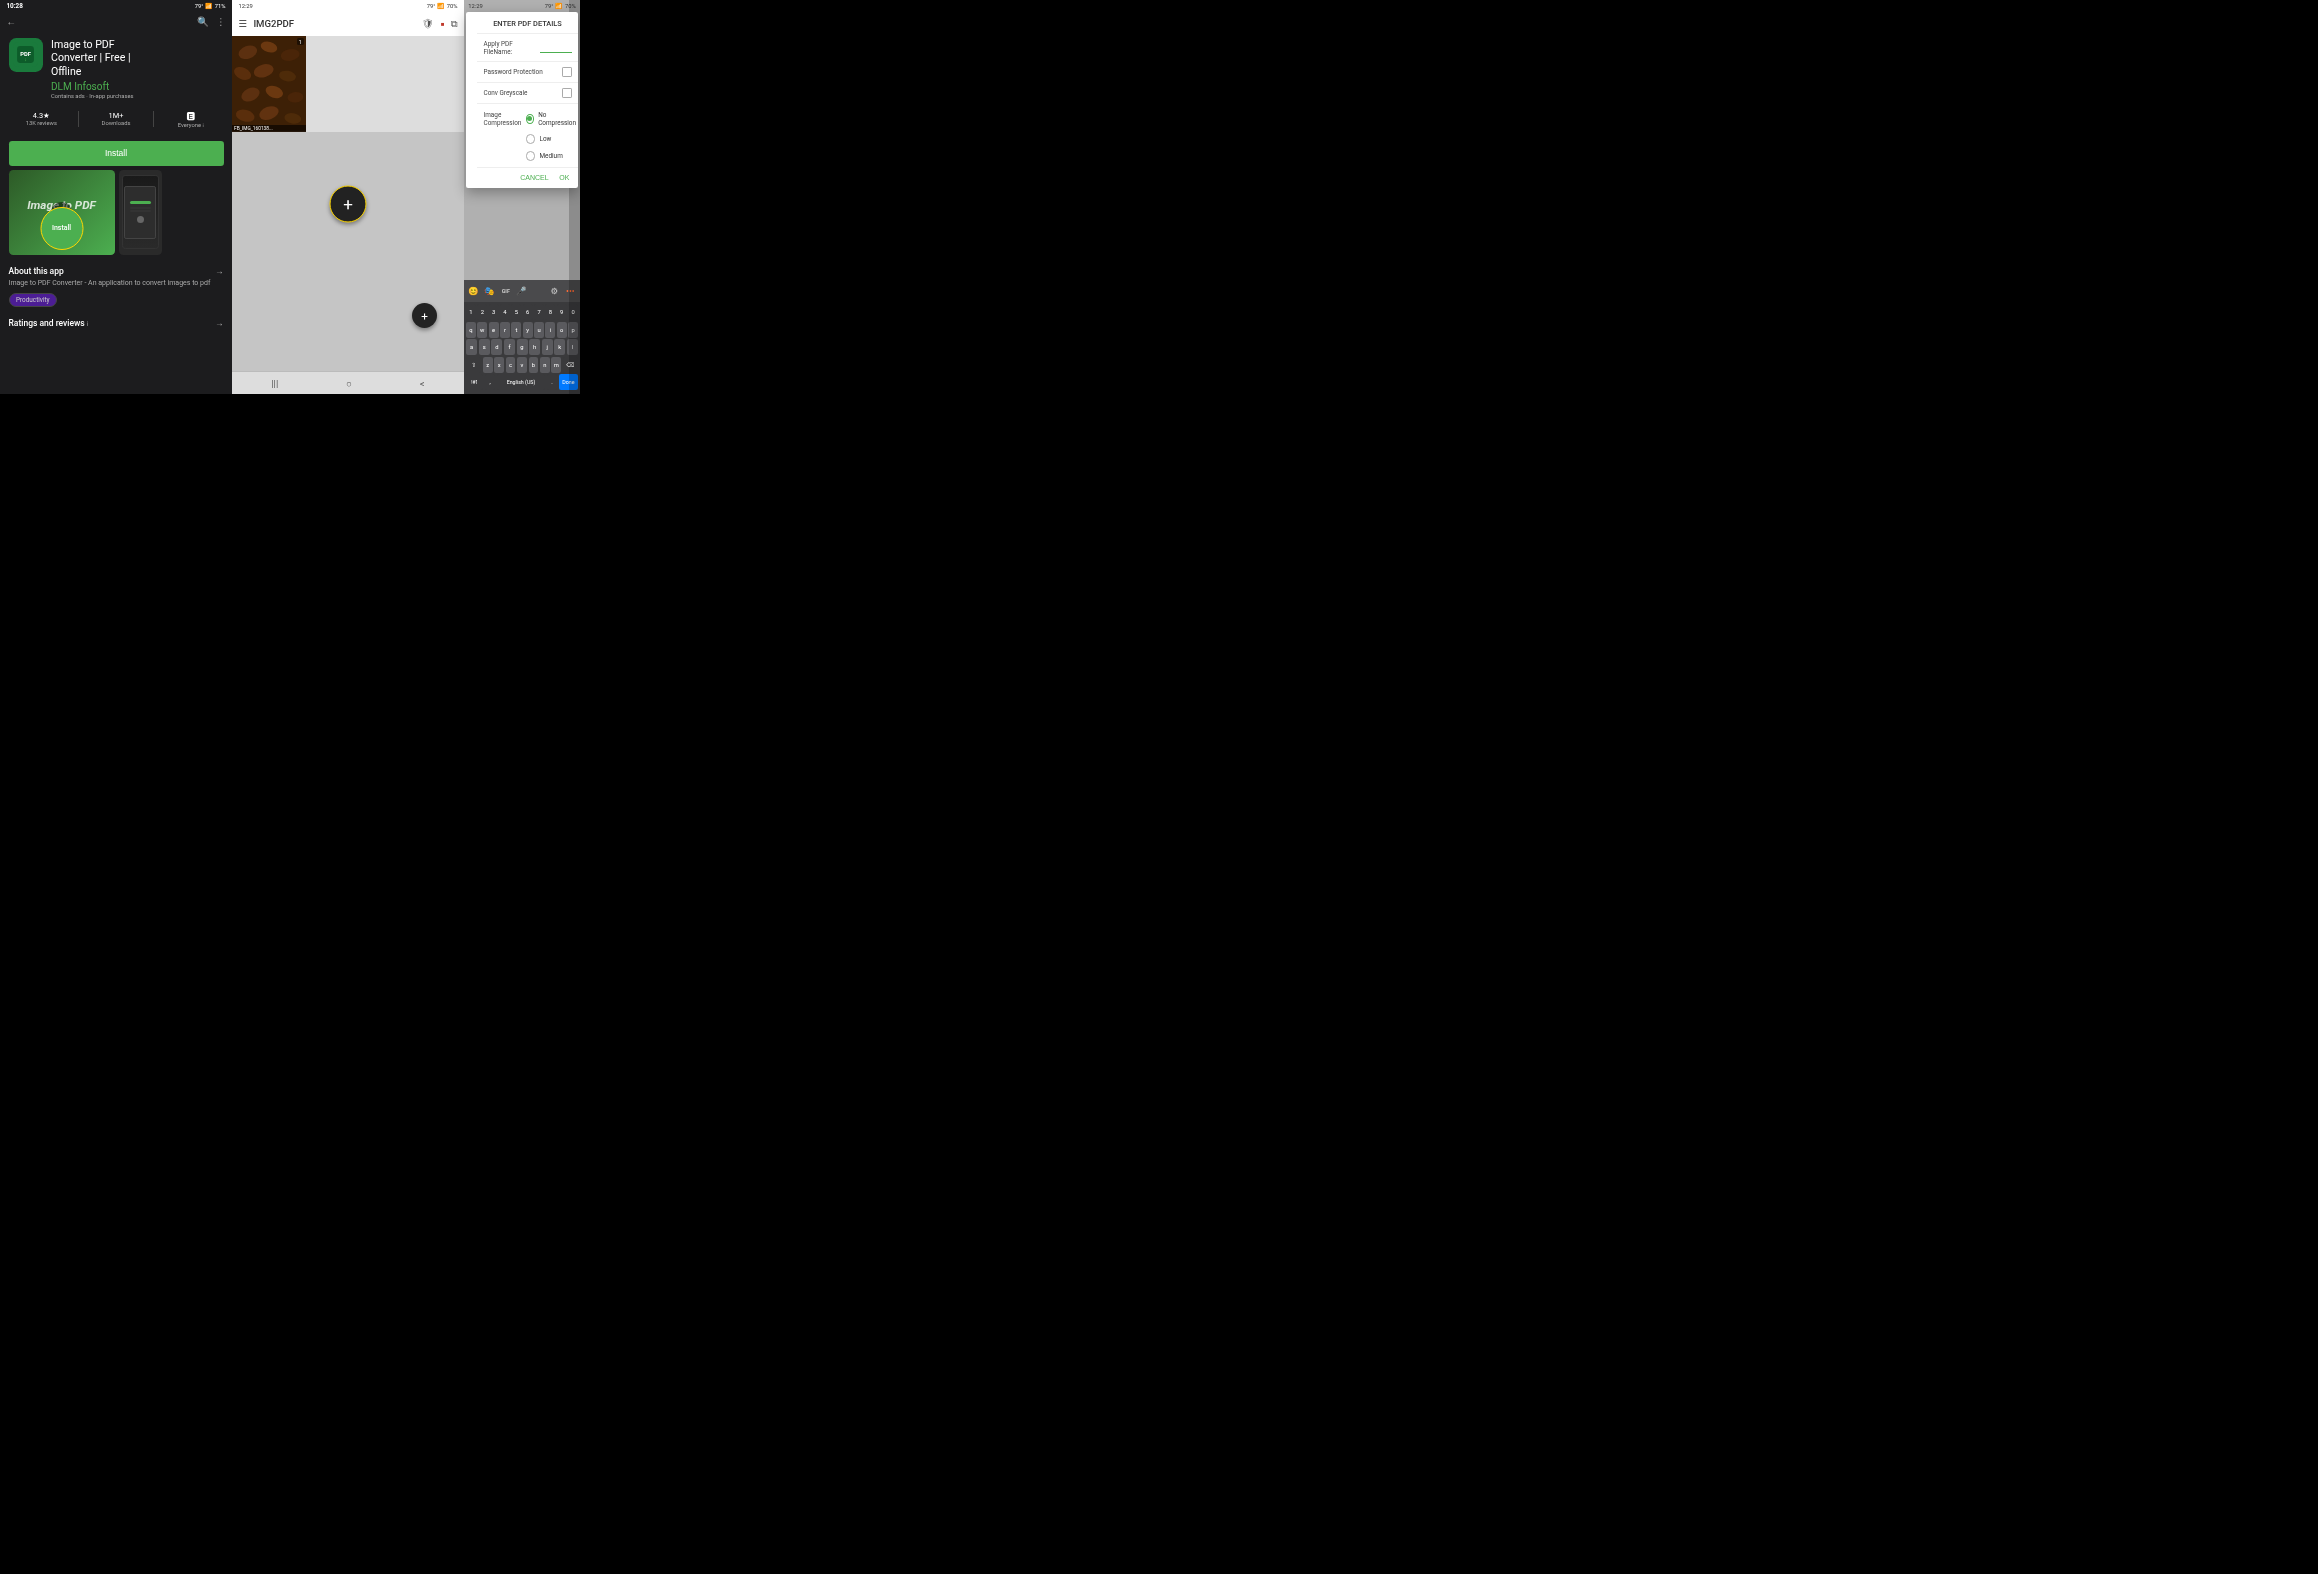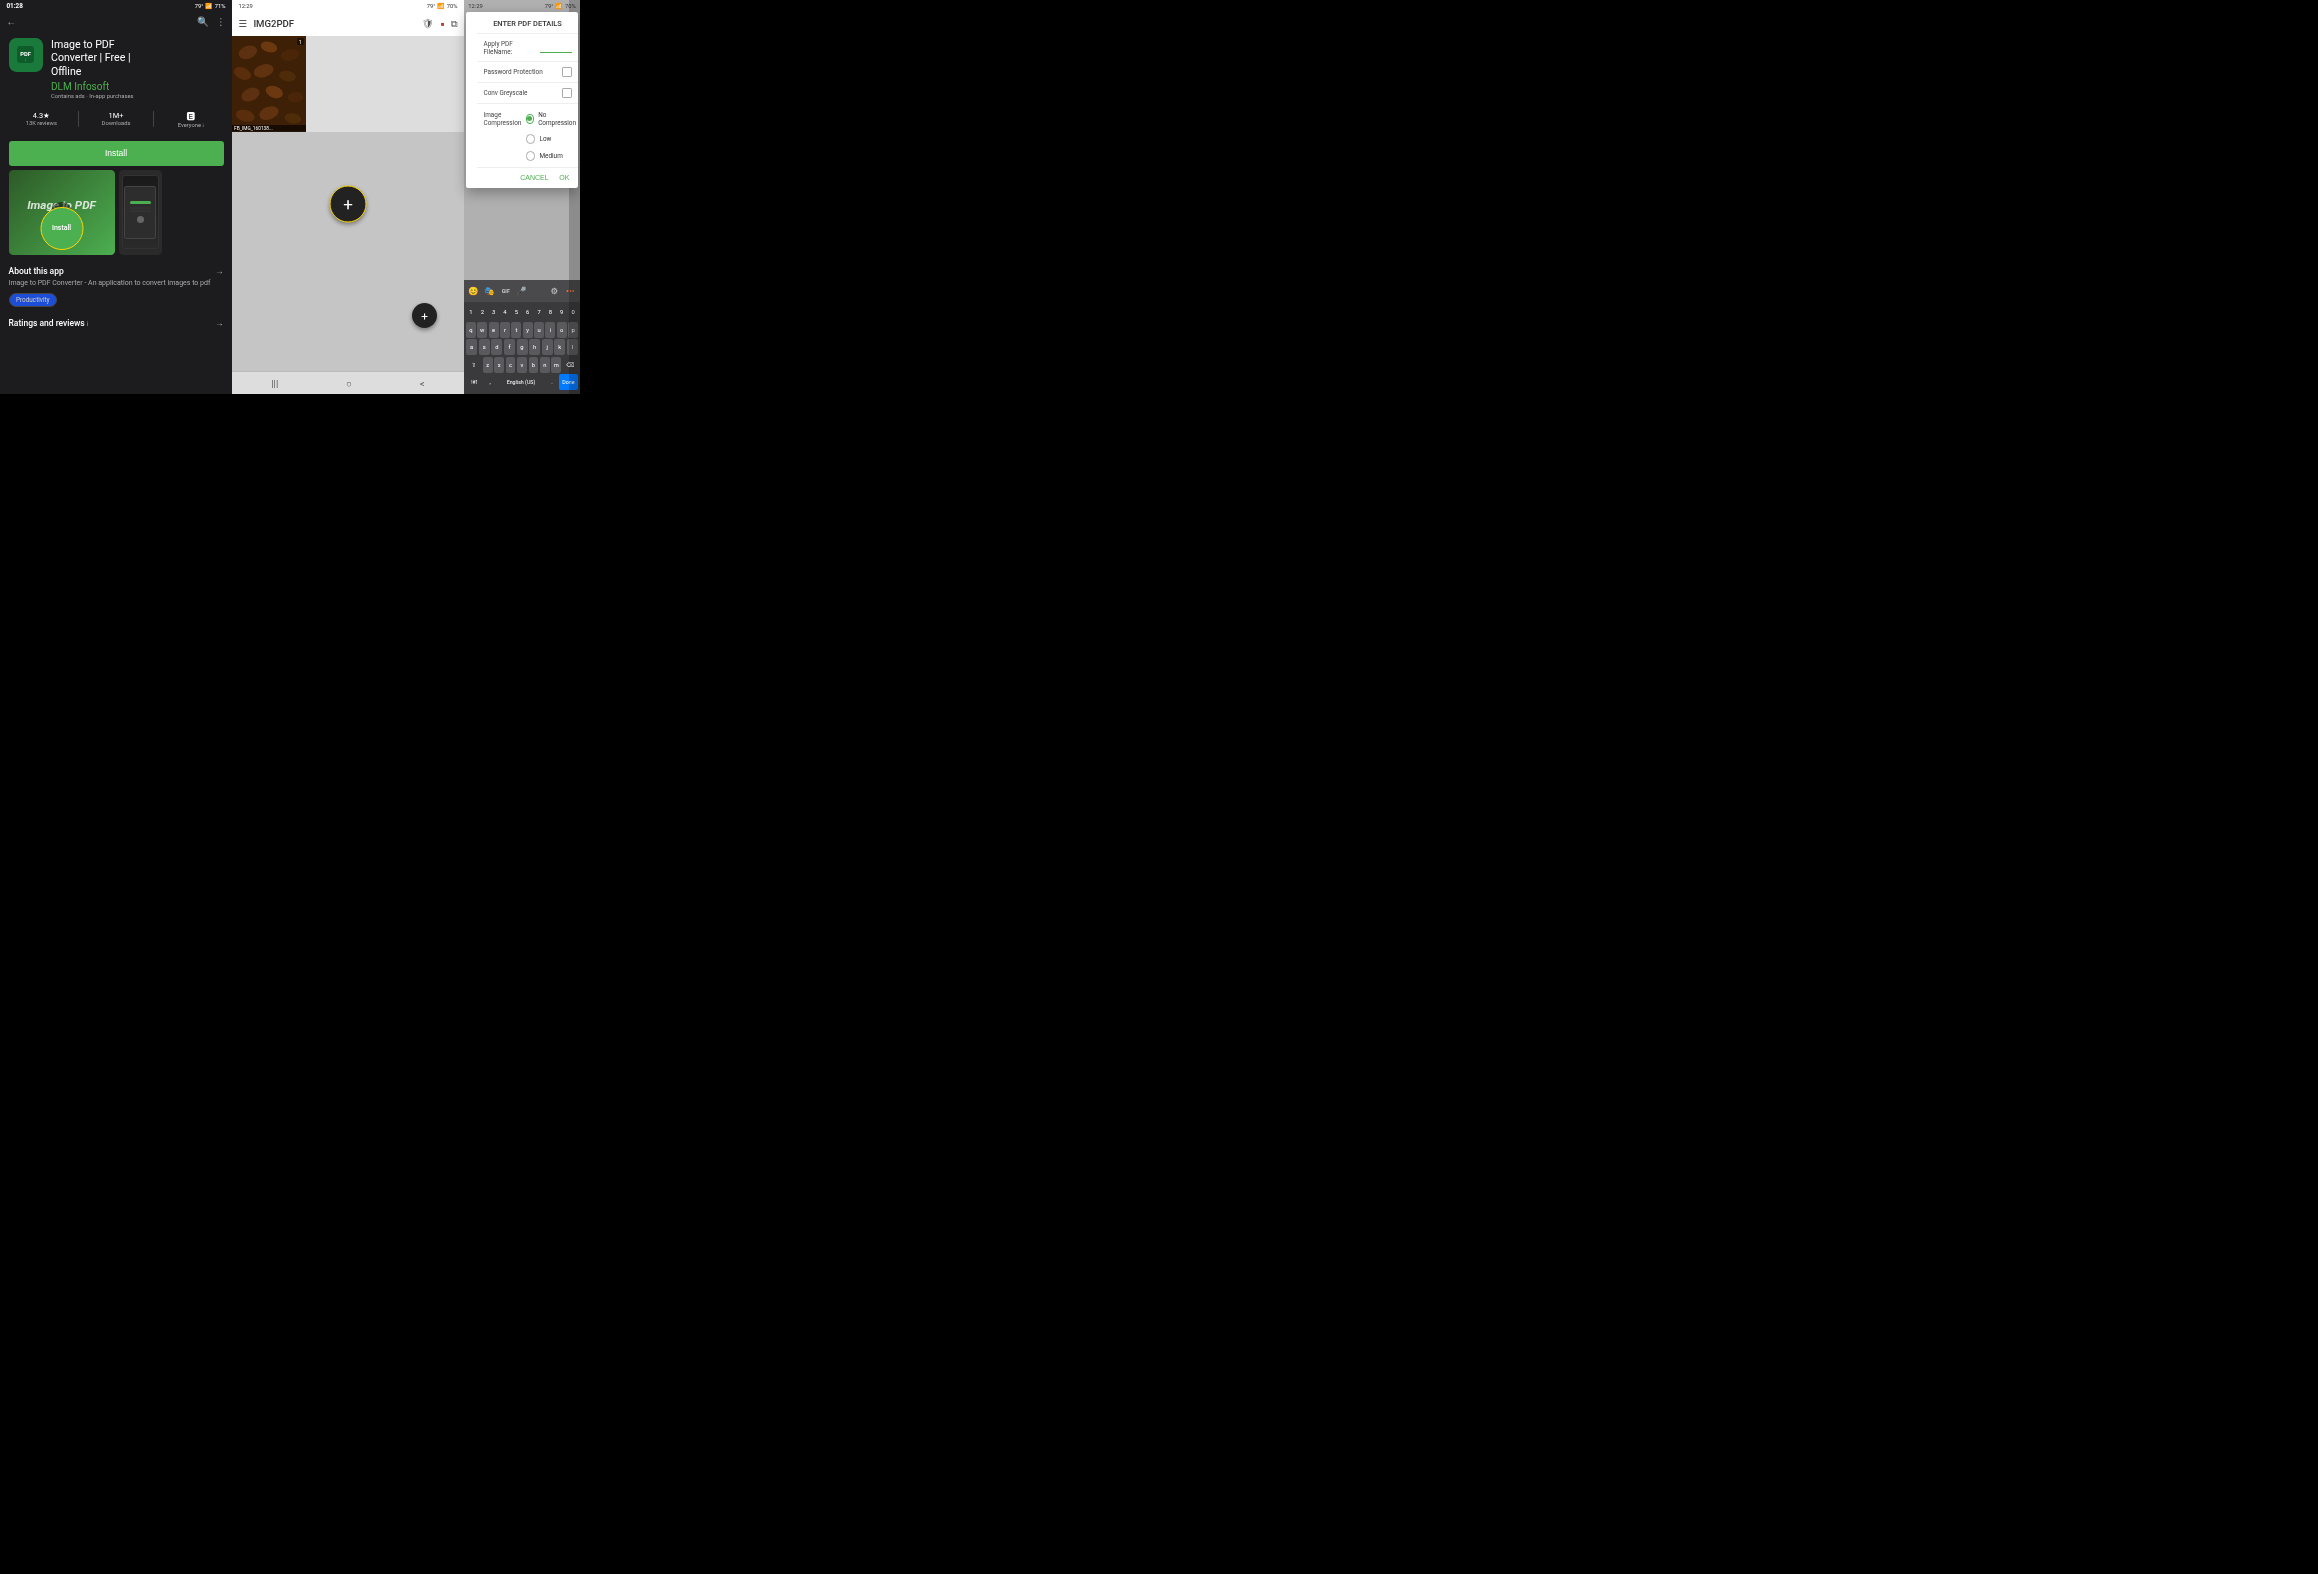--- a/index.html
+++ b/index.html
@@ -216,21 +216,21 @@
       align-items: center;
       justify-content: space-between;
       margin-bottom: 3.2px;
     }
 
     .section-title { font-size: 8.5px; font-weight: 500; color: #fff; }
     .section-arrow { color: #aaa; font-size: 8.5px; }
     .section-desc { color: #aaa; font-size: 7px; line-height: 1.4; margin-bottom: 4.3px; }
 
     .tag-chip {
-      background: #1d4ed8;
+      background: #4c1d95;
       border: 0.5px solid #444;
       border-radius: 8.5px;
       padding: 2.1px 6.4px;
       color: #ccc;
       font-size: 6.4px;
       display: inline-block;
     }
 
     .ratings-section {
       padding: 4.3px 8.5px;
@@ -569,21 +569,21 @@
     .kb-key.action { background: #007AFF; color: #fff; max-width: 19px; min-width: 15px; }
     .kb-key.gray { background: #3a3a3c; }
     .kb-key.num { background: #3a3a3c; }
   </style>
 </head>
 <body>
 
 <div class="panel1">
 
   <div class="status-bar">
-    <span class="status-bar-left">01:28</span>
+    <span class="status-bar-left">10:28</span>
     <div class="status-bar-right">
       <span>79°</span>
       <span>📶</span>
       <span>71%</span>
     </div>
   </div>
 
   <div class="top-nav">
     <span class="nav-icon">←</span>
     <span class="spacer"></span>

